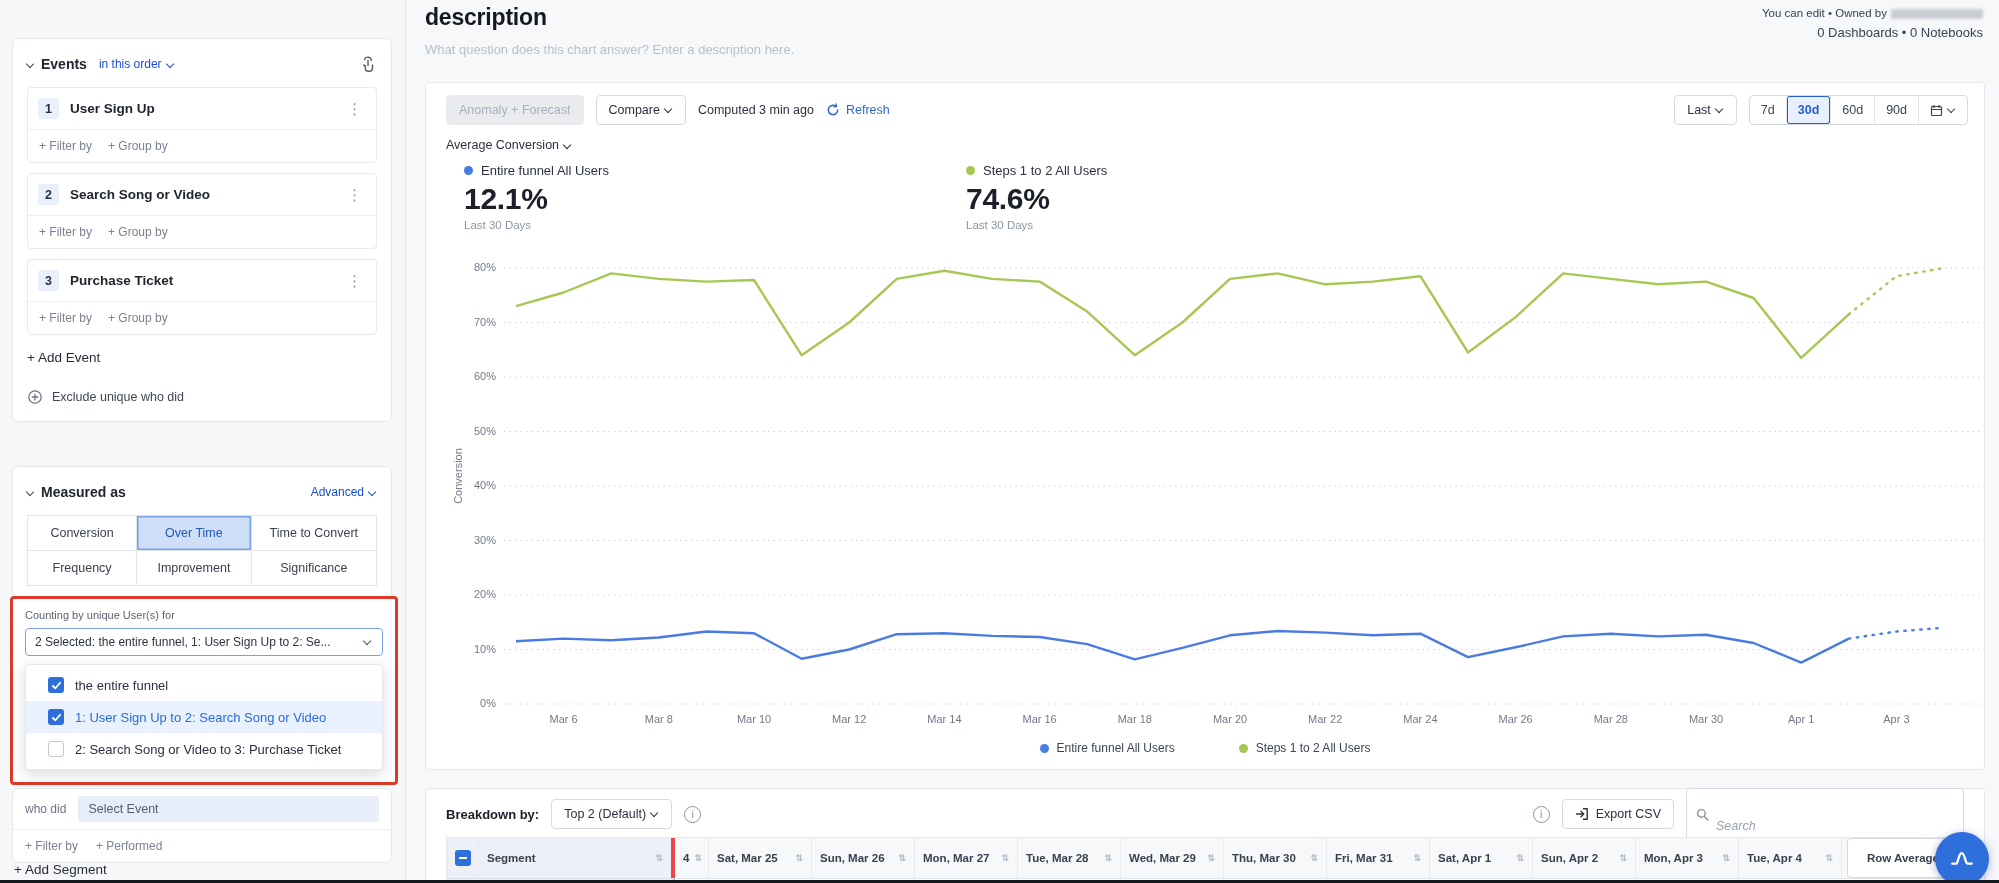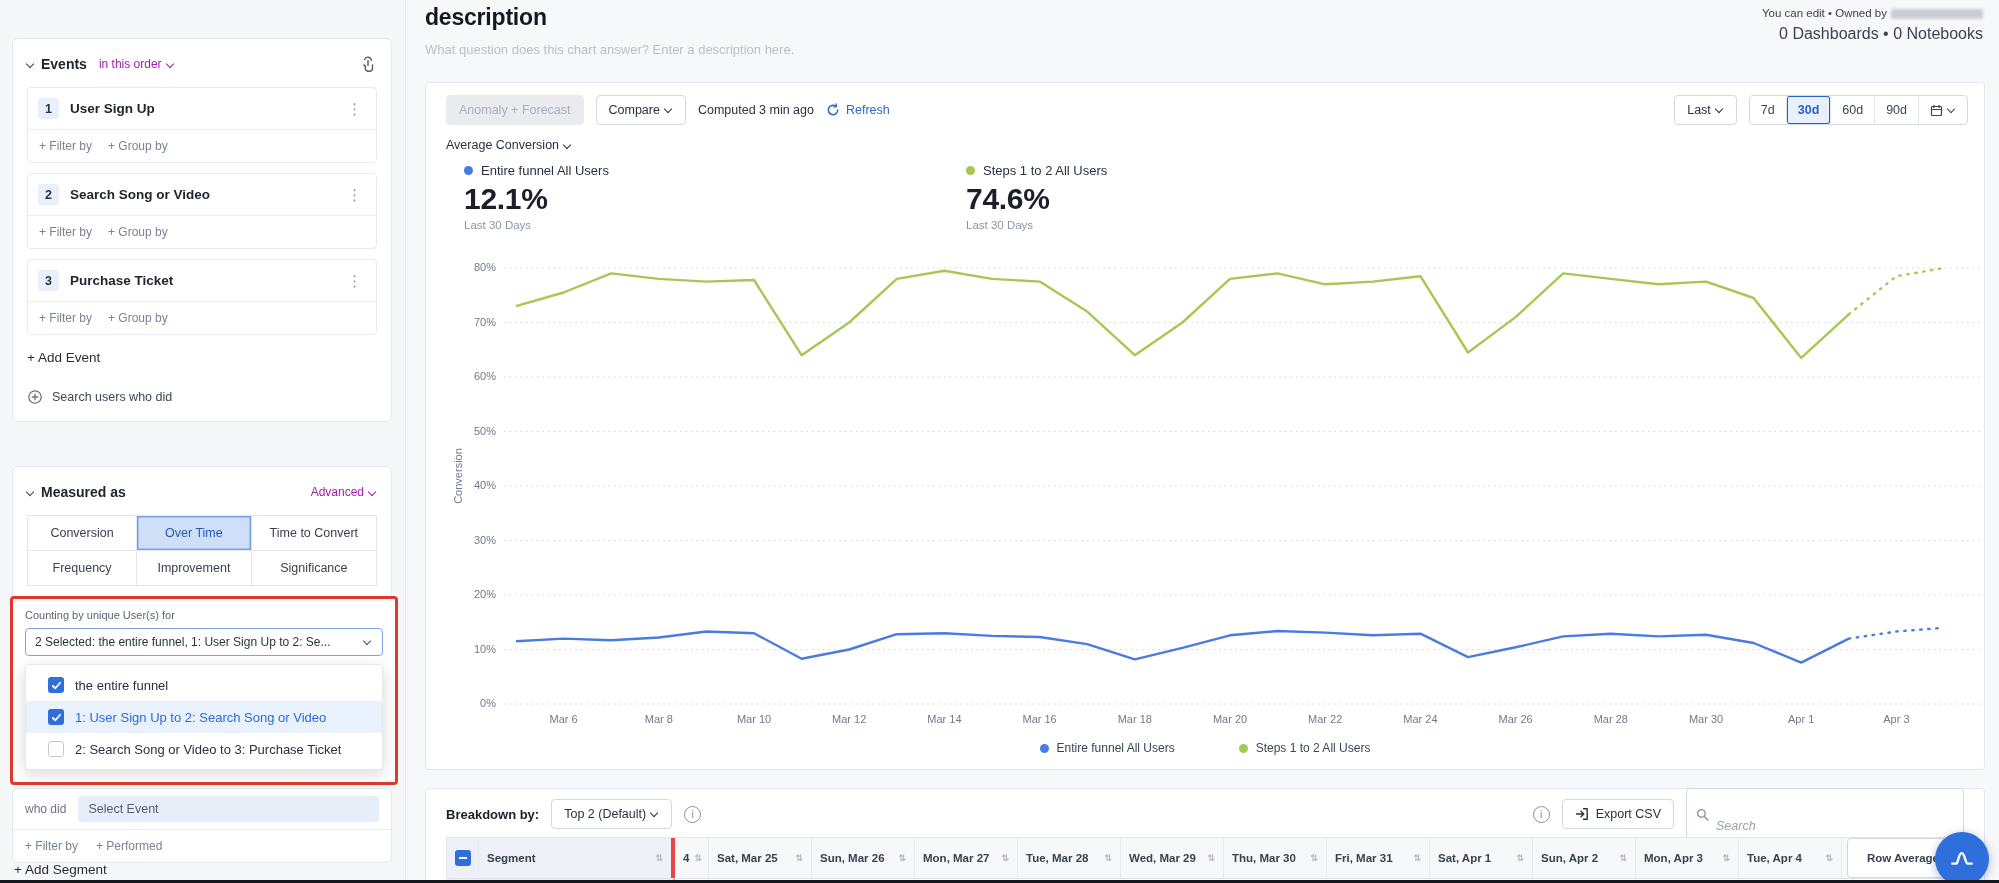--- a/index.html
+++ b/index.html
@@ -12,21 +12,21 @@
   .kebab { color:#8a92a3; font-size:15px; letter-spacing:0; cursor:pointer; padding:0 4px; }
   .card { background:#fff; border:1px solid #e4e7ec; border-radius:6px; }
 
   
   #sidebar { position:absolute; left:0; top:0; width:405px; height:883px; background:#f6f7f9; }
   #sidebar-divider { position:absolute; left:405px; top:0; bottom:0; width:1px; background:#e4e7ec; }
 
   .events-card { position:absolute; left:12px; top:38px; width:380px; padding:12px 14px 16px; }
   .panel-head { display:flex; align-items:center; height:26px; color:#20252f; }
   .panel-title { font-weight:bold; font-size:14px; margin-left:8px; }
-  .panel-sub { font-size:12px; color:#a21caf; margin-left:12px; }
+  .panel-sub { font-size:12px; color:#1d4ed8; margin-left:12px; }
   .head-chv { width:6px;height:6px;border-right:1.5px solid #3c4453;border-bottom:1.5px solid #3c4453;transform:rotate(45deg); }
   .event-block { border:1px solid #e7eaef; border-radius:4px; margin-top:10px; background:#fff; }
   .event-row { display:flex; align-items:center; padding:10px 10px; }
   .event-badge { width:21px; height:21px; background:#e9f0fb; border-radius:3px; font-size:12.5px; font-weight:bold; color:#2a3040; display:flex; align-items:center; justify-content:center; }
   .event-name { font-size:13.5px; font-weight:bold; color:#20252f; margin-left:11px; flex:1; }
   .filter-row { border-top:1px solid #eceef2; padding:9px 11px; display:flex; gap:16px; font-size:12px; color:#7a8294; }
   .filter-row span { cursor:pointer; }
   .add-event { margin-top:15px; font-size:13.5px; font-weight:500; color:#262c38; cursor:pointer; }
   .exclude-row { margin-top:24px; display:flex; align-items:center; gap:9px; font-size:12.5px; color:#3f4655; cursor:pointer; }
 
@@ -54,21 +54,21 @@
   .select-event-chip { flex:1; background:#e7edf9; border-radius:3px; padding:6px 10px; font-size:12.5px; color:#555e70; cursor:pointer; }
   .perf-row { border-top:1px solid #eceef2; padding:9px 12px; display:flex; gap:18px; font-size:12px; color:#7a8294; }
   .add-segment { position:absolute; left:14px; top:862px; font-size:13.5px; font-weight:500; color:#262c38; cursor:pointer; }
 
   
   #main { position:absolute; left:406px; top:0; right:0; height:883px; }
   .page-title { position:absolute; left:19px; top:4px; font-size:23px; font-weight:bold; color:#15181f; letter-spacing:-.2px; }
   .page-desc { position:absolute; left:19px; top:42px; font-size:13px; color:#b9bfca; }
   .owner-line { position:absolute; right:16px; top:7px; font-size:11.5px; color:#3a4250; text-align:right; }
   .owner-line .blur { display:inline-block; width:92px; height:10px; background:#c9ccd3; border-radius:2px; filter:blur(1.5px); vertical-align:middle; margin-left:4px; }
-  .stats-line { position:absolute; right:16px; top:25px; font-size:16px; color:#3a4250; }
+  .stats-line { position:absolute; right:16px; top:25px; font-size:13px; color:#3a4250; }
 
   
   .chart-card { position:absolute; left:19px; right:14px; top:82px; height:688px; background:#fff; border:1px solid #e4e7ec; border-radius:4px; }
   .toolbar { position:absolute; left:20px; top:12px; right:16px; display:flex; align-items:center; gap:12px; }
   .btn { border:1px solid #d5dae2; background:#fff; border-radius:4px; padding:7px 12px; font-size:12.5px; color:#2a3040; cursor:pointer; display:inline-flex; align-items:center; }
   .btn.disabled { background:#e9ebef; border-color:#e9ebef; color:#a9b0bb; cursor:default; }
   .computed { font-size:12.5px; color:#2a3040; font-weight:500; }
   .refresh { display:inline-flex; align-items:center; gap:6px; color:#2c66c9; font-size:12.5px; font-weight:500; cursor:pointer; }
   .tb-right { margin-left:auto; display:flex; align-items:center; gap:12px; }
   .range-group { display:flex; border:1px solid #d5dae2; border-radius:4px; overflow:hidden; }
@@ -180,21 +180,21 @@
         </div>
       </div>
 
       <div class="add-event">+ Add Event</div>
 
       <div class="exclude-row">
         <svg class="ic" width="16" height="16" viewBox="0 0 16 16" fill="none" stroke="#6a7383" stroke-width="1.3" stroke-linecap="round">
           <circle cx="8" cy="8" r="6.2"></circle>
             <path d="M8 5.2v5.6M5.2 8h5.6"></path>
         </svg>
-        <span>Search users who did</span>
+        <span>Exclude unique who did</span>
       </div>
     </div>
 
     <div class="card measured-card">
       <div class="panel-head">
         <span class="head-chv"></span>
         <span class="panel-title">Measured as</span>
         <span style="flex:1"></span>
         <span class="panel-sub"><span>Advanced</span><span class="chv"></span></span>
       </div>

